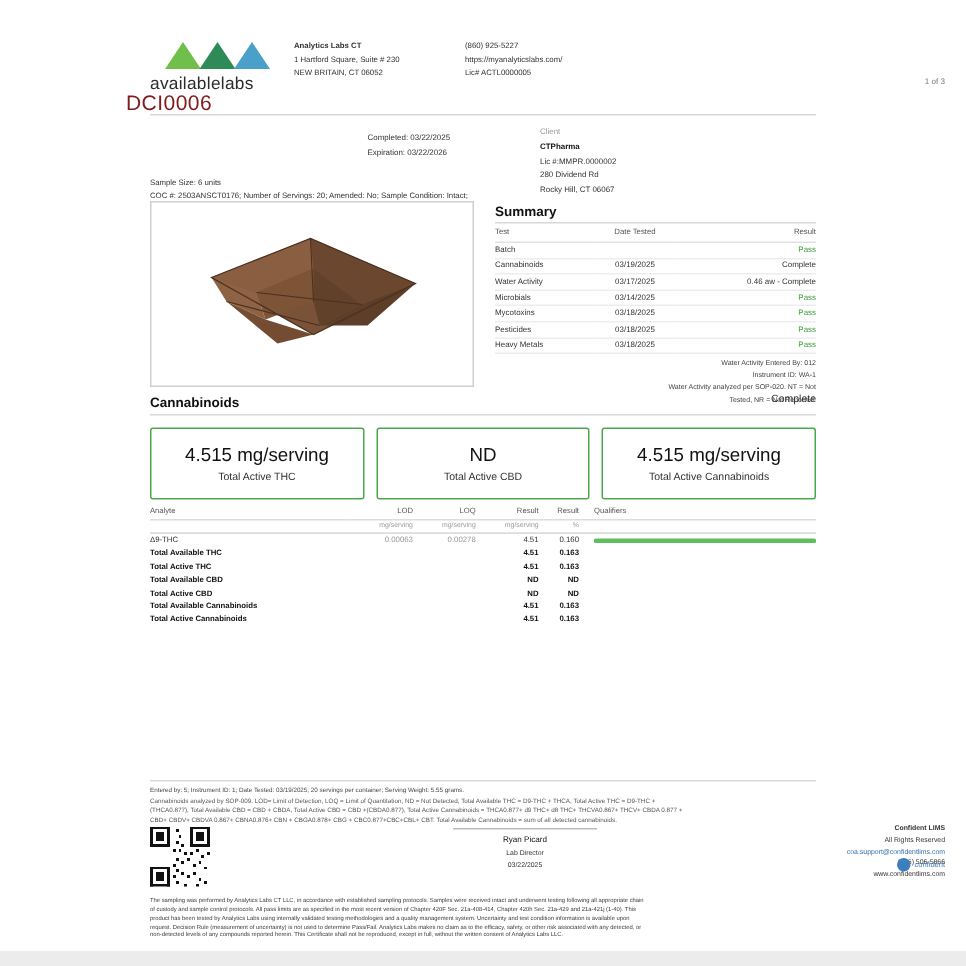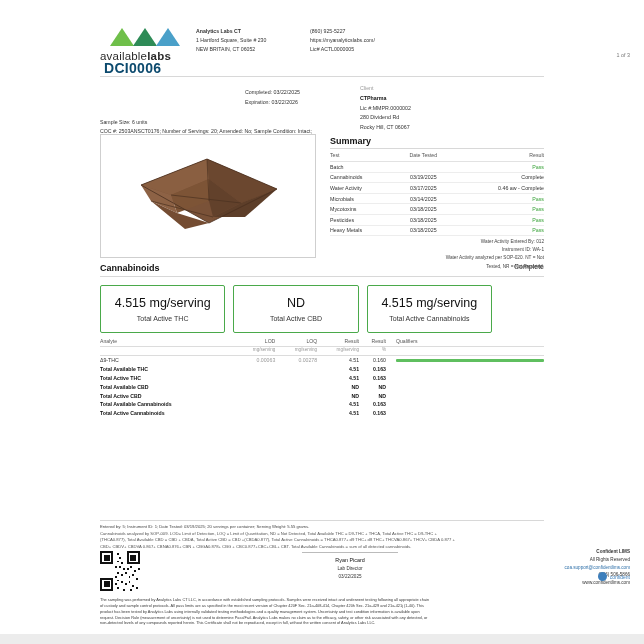--- a/index.html
+++ b/index.html
@@ -1,29 +1,29 @@
 <!DOCTYPE html>
 <html><head>
 <meta charset="utf-8">
 <style>
   html,body{margin:0;padding:0;}
   body{width:644px;height:644px;background:#ffffff;font-family:"Liberation Sans",sans-serif;color:#222;overflow:hidden;}
   .page{position:relative;width:644px;height:644px;background:#fff;}
   .logo{position:absolute;left:100px;top:26px;width:90px;height:40px;}
   .logo .tri{position:absolute;top:0;left:0;width:90px;height:22px;}
   .logo .name{position:absolute;top:24px;left:0;width:90px;font-size:11.5px;letter-spacing:.2px;color:#2b2b2b;}
-  .logo .name b{font-weight:700;}
+  .logo .name b{font-weight:400;}
   .labinfo{position:absolute;left:196px;top:27px;font-size:5.2px;line-height:1.75;color:#333;}
   .labinfo .b{font-weight:700;}
   .contact{position:absolute;left:310px;top:27px;font-size:5.2px;line-height:1.75;color:#333;}
   .coa-title{position:absolute;right:14px;top:27px;font-size:12.5px;color:#8a8a8a;letter-spacing:.2px;}
   .pageno{position:absolute;right:14px;top:52px;font-size:5.4px;color:#777;}
 
   
-  .dci{position:absolute;left:104px;top:60px;font-size:14px;font-weight:700;color:#0c4a6e;letter-spacing:.3px;}
+  .dci{position:absolute;left:84px;top:60px;font-size:14px;font-weight:400;color:#7f1d1d;letter-spacing:.3px;}
   .rule{position:absolute;left:100px;width:444px;height:1px;background:#d8d8d8;}
   .l-col{position:absolute;left:100px;top:80px;font-size:5.3px;line-height:1.85;color:#333;width:180px;}
   .sampleid{font-size:9px;font-weight:700;color:#111;letter-spacing:.2px;display:block;margin:1px 0 1px;}
   .m-col{position:absolute;left:245px;top:88px;font-size:5.3px;line-height:1.85;color:#333;width:110px;}
   .r-col{position:absolute;left:360px;top:84px;font-size:5.3px;line-height:1.85;color:#333;width:150px;}
   .r-col .cl{color:#9a9a9a;}
   .r-col .b{font-weight:700;color:#111;}
   .sizeline{position:absolute;left:100px;top:118px;font-size:5.2px;line-height:1.8;color:#333;}
 
   
@@ -43,21 +43,21 @@
   .sum-tbl td.r{text-align:right;}
   .pass{color:#3aa33a;}
   .cmpl{color:#333;}
   .notes{position:absolute;left:330px;top:238px;width:214px;text-align:right;font-size:4.7px;line-height:1.75;color:#444;}
 
   
   .can-h{position:absolute;left:100px;top:263px;font-size:9px;font-weight:700;color:#111;}
   .can-complete{position:absolute;right:100px;top:263px;font-size:7px;color:#333;text-align:right;width:120px;}
   .can-rule{position:absolute;left:100px;top:276px;width:444px;height:1px;background:#d8d8d8;}
 
-  .boxes{position:absolute;left:100px;top:285px;width:392px;height:48px;display:flex;gap:8px;}
+  .boxes{position:absolute;left:100px;top:285px;width:444px;height:48px;display:flex;gap:8px;}
   .box{flex:1;border:1px solid #4aa94a;border-radius:2px;display:flex;flex-direction:column;align-items:center;justify-content:center;}
   .box .v{font-size:12.5px;color:#111;}
   .box .l{font-size:7px;color:#333;margin-top:5px;}
 
   
   .an{position:absolute;left:100px;top:338px;width:444px;font-size:5.2px;color:#333;}
   .an table{width:100%;border-collapse:collapse;}
   .an th{font-weight:400;color:#555;text-align:right;padding:0 0 2px;border-bottom:1px solid #dcdcdc;font-size:5.1px;}
   .an th.l{text-align:left;}
   .an th.u{font-size:4.6px;color:#9a9a9a;border-bottom:1px solid #dcdcdc;font-weight:400;padding-bottom:3px;}

